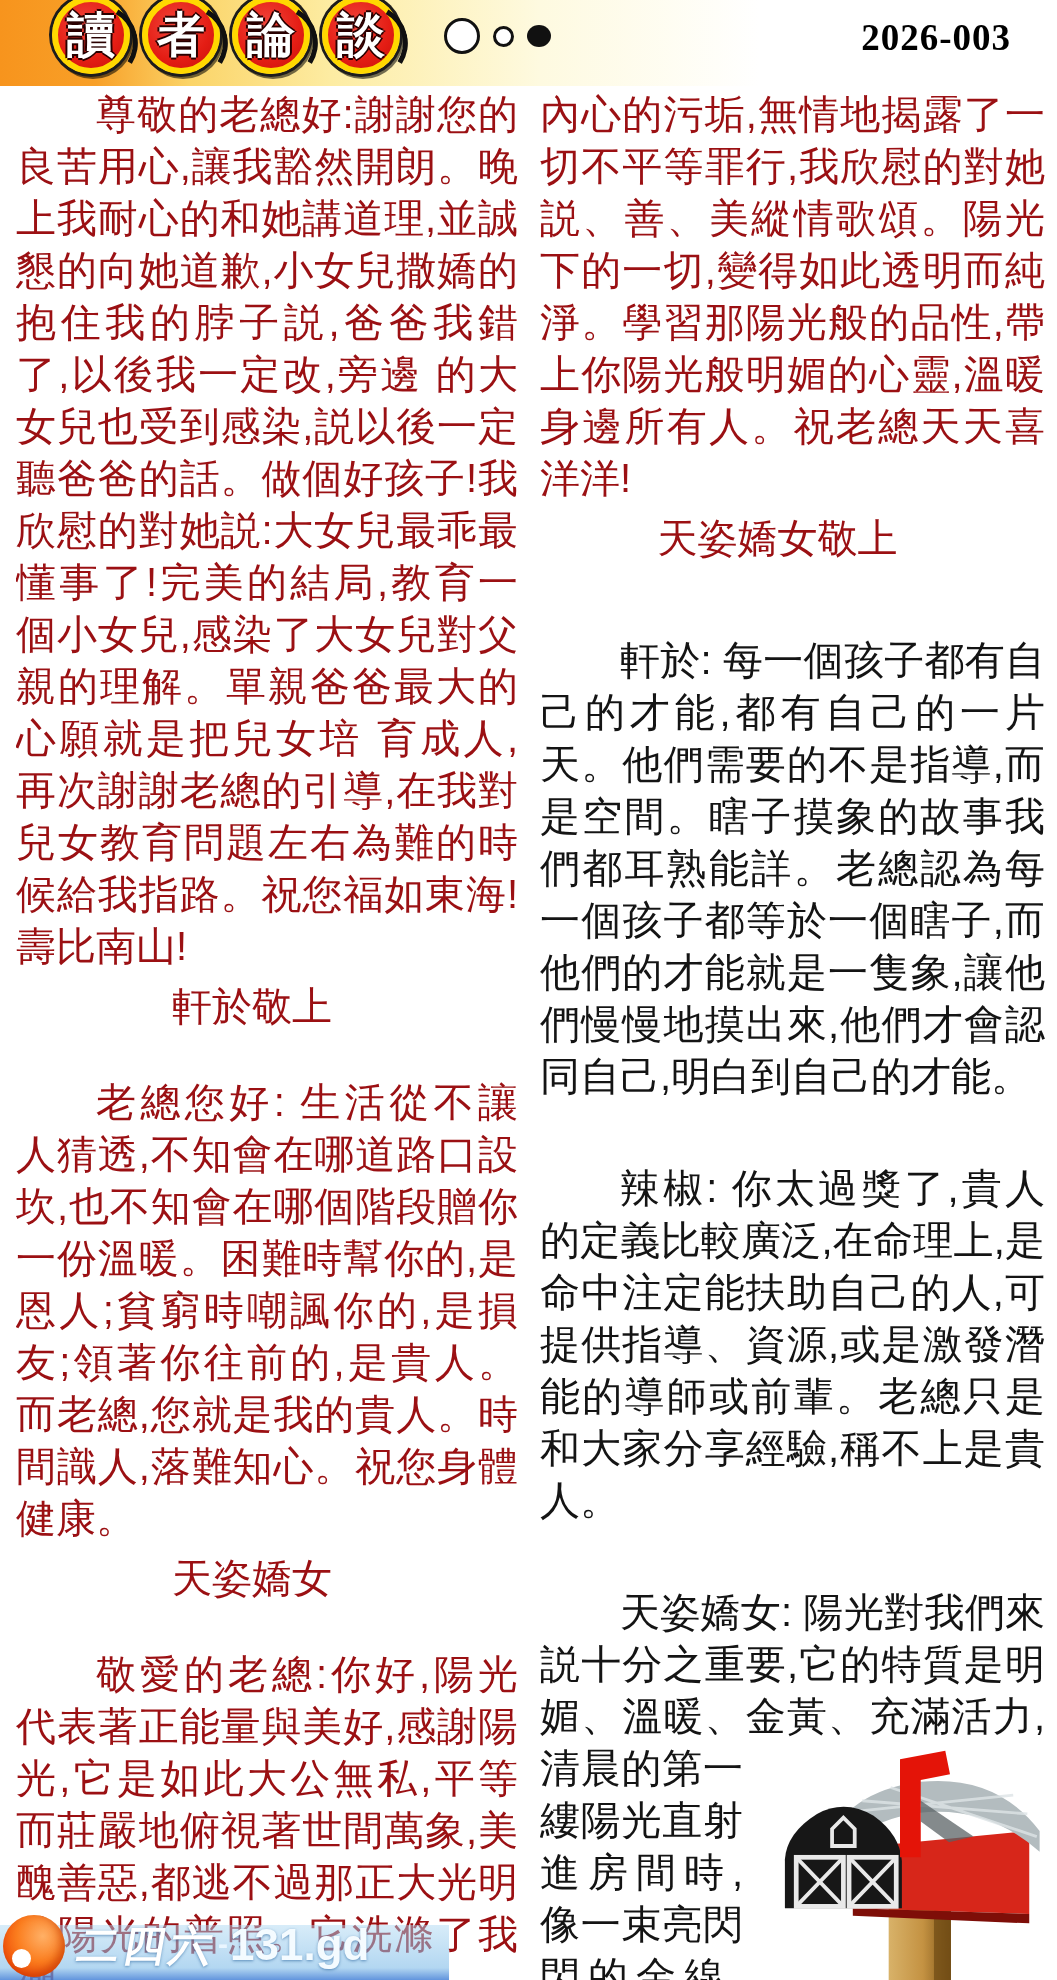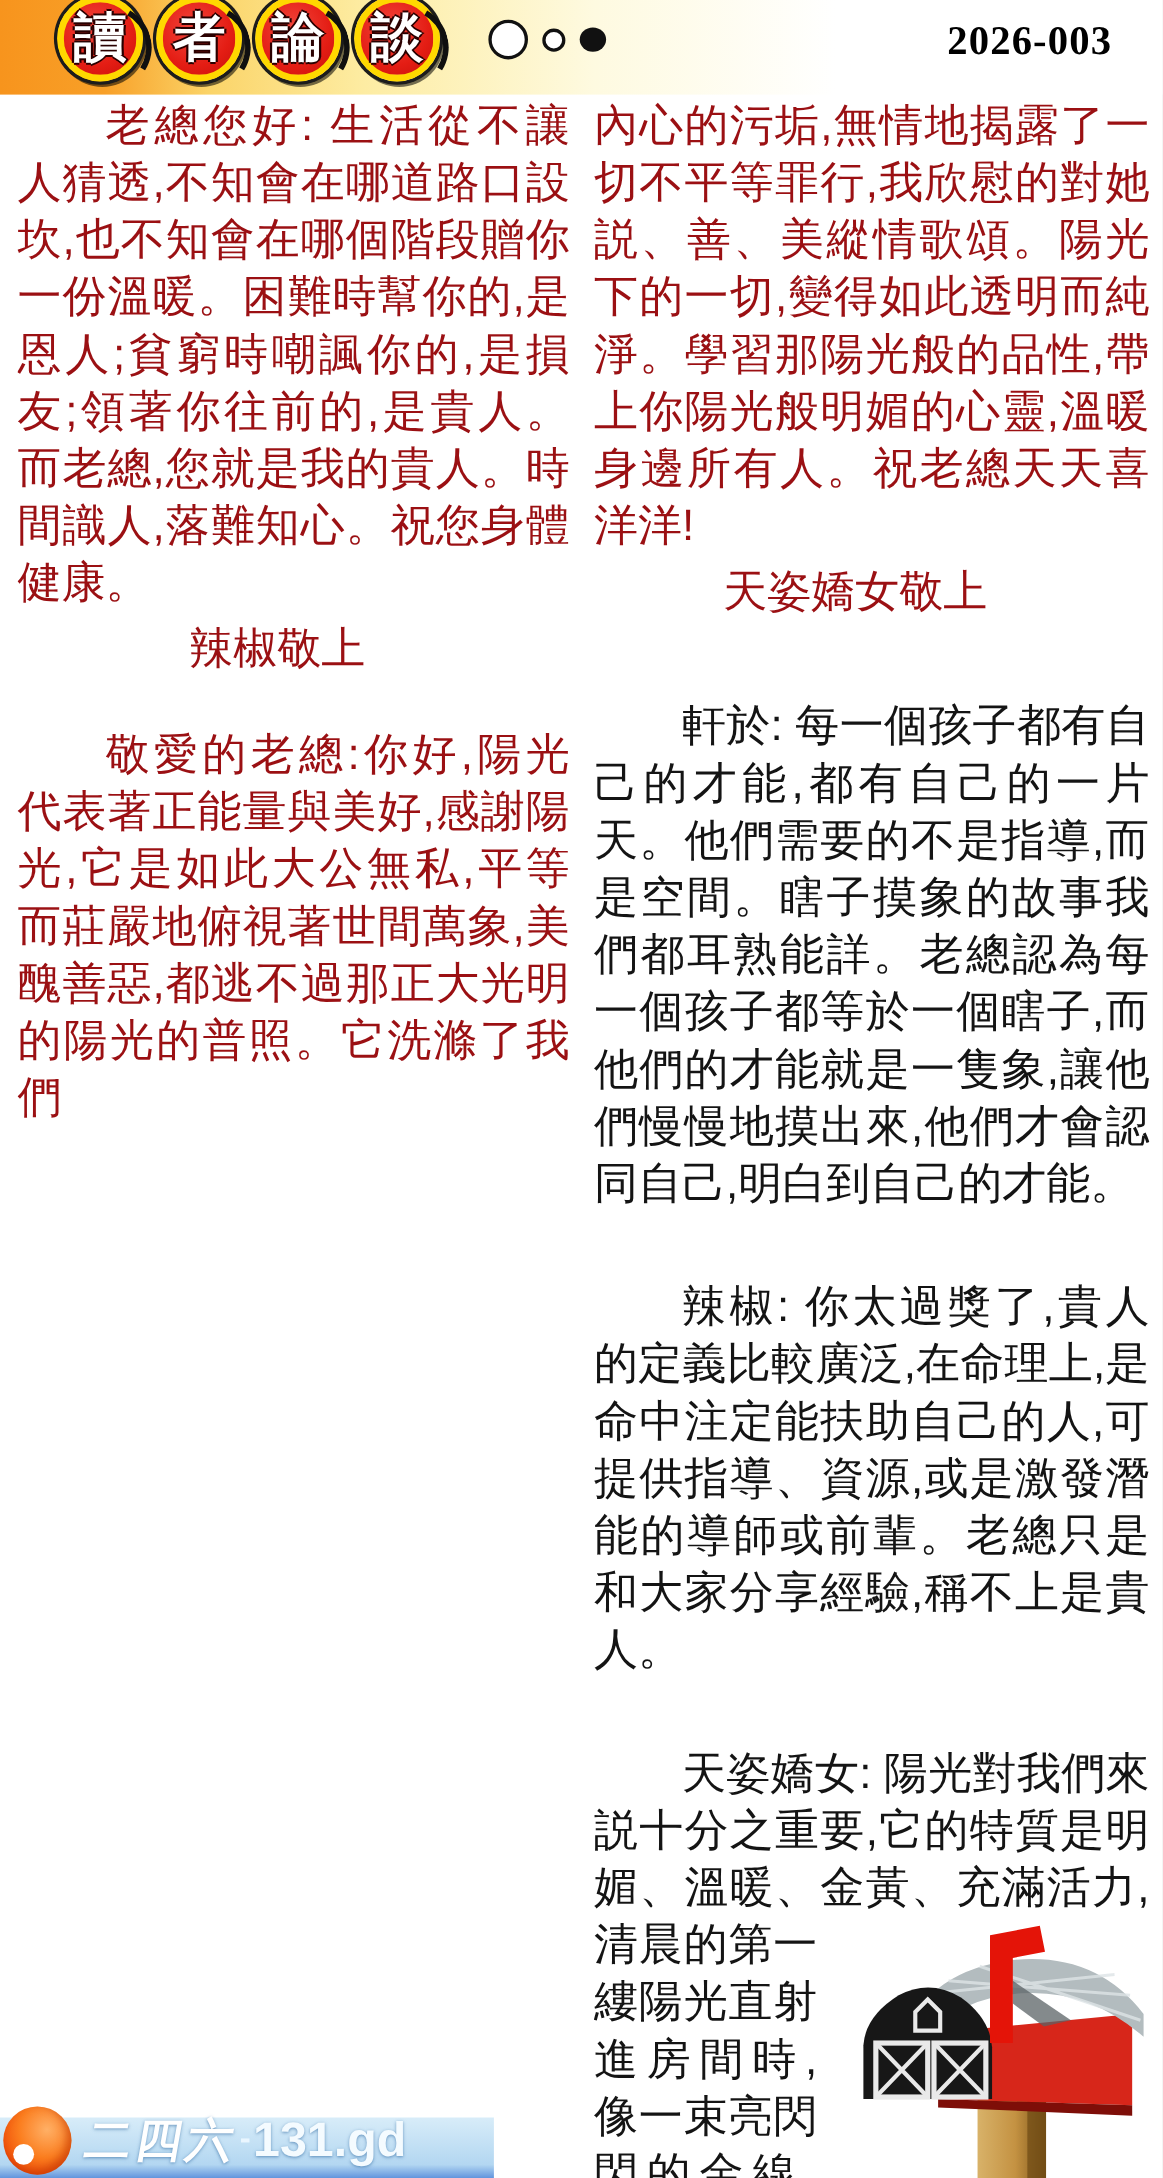--- a/index.html
+++ b/index.html
@@ -119,22 +119,24 @@
     </div>
     <div class="dots">
       <span class="dot-large"></span>
       <span class="dot-small"></span>
       <span class="dot-black"></span>
     </div>
     <div class="issue-code">2026-003</div>
   </div>
 
   <div class="col col-left">
+    <p class="letter">尊敬的老總好:謝謝您的良苦用心,讓我豁然開朗。晚上我耐心的和她講道理,並誠懇的向她道歉,小女兒撒嬌的抱住我的脖子説,爸爸我錯了,以後我一定改,旁邊 的大女兒也受到感染,説以後一定聽爸爸的話。做個好孩子!我欣慰的對她説:大女兒最乖最懂事了!完美的結局,教育一個小女兒,感染了大女兒對父親的理解。單親爸爸最大的心願就是把兒女培 育成人,再次謝謝老總的引導,在我對兒女教育問題左右為難的時候給我指路。祝您福如東海!壽比南山!</p>
+    <p class="sig">軒於敬上</p>
     <p class="letter">老總您好: 生活從不讓人猜透,不知會在哪道路口設坎,也不知會在哪個階段贈你一份溫暖。困難時幫你的,是恩人;貧窮時嘲諷你的,是損友;領著你往前的,是貴人。而老總,您就是我的貴人。時間識人,落難知心。祝您身體健康。</p>
-    <p class="sig">辣椒敬上</p>
+    <p class="sig">天姿嬌女</p>
     <p class="letter">敬愛的老總:你好,陽光代表著正能量與美好,感謝陽光,它是如此大公無私,平等而莊嚴地俯視著世間萬象,美醜善惡,都逃不過那正大光明的陽光的普照。它洗滌了我們</p>
   </div>
 
   <div class="col col-right">
     <p class="letter cont">內心的污垢,無情地揭露了一切不平等罪行,我欣慰的對她説、善、美縱情歌頌。陽光下的一切,變得如此透明而純淨。學習那陽光般的品性,帶上你陽光般明媚的心靈,溫暖身邊所有人。祝老總天天喜洋洋!</p>
     <p class="sig">天姿嬌女敬上</p>
     <p class="reply">軒於: 每一個孩子都有自己的才能,都有自己的一片天。他們需要的不是指導,而是空間。瞎子摸象的故事我們都耳熟能詳。老總認為每一個孩子都等於一個瞎子,而他們的才能就是一隻象,讓他們慢慢地摸出來,他們才會認同自己,明白到自己的才能。</p>
     <p class="reply">辣椒: 你太過獎了,貴人的定義比較廣泛,在命理上,是命中注定能扶助自己的人,可提供指導、資源,或是激發潛能的導師或前輩。老總只是和大家分享經驗,稱不上是貴人。</p>
     <p class="reply"><span>天姿嬌女: 陽光對我們來説十分之重要,它的特質是明媚、溫暖、金黃、充滿活力,清</span><span class="mailbox-float">
           <svg viewBox="0 0 300 265" xmlns="http://www.w3.org/2000/svg">

